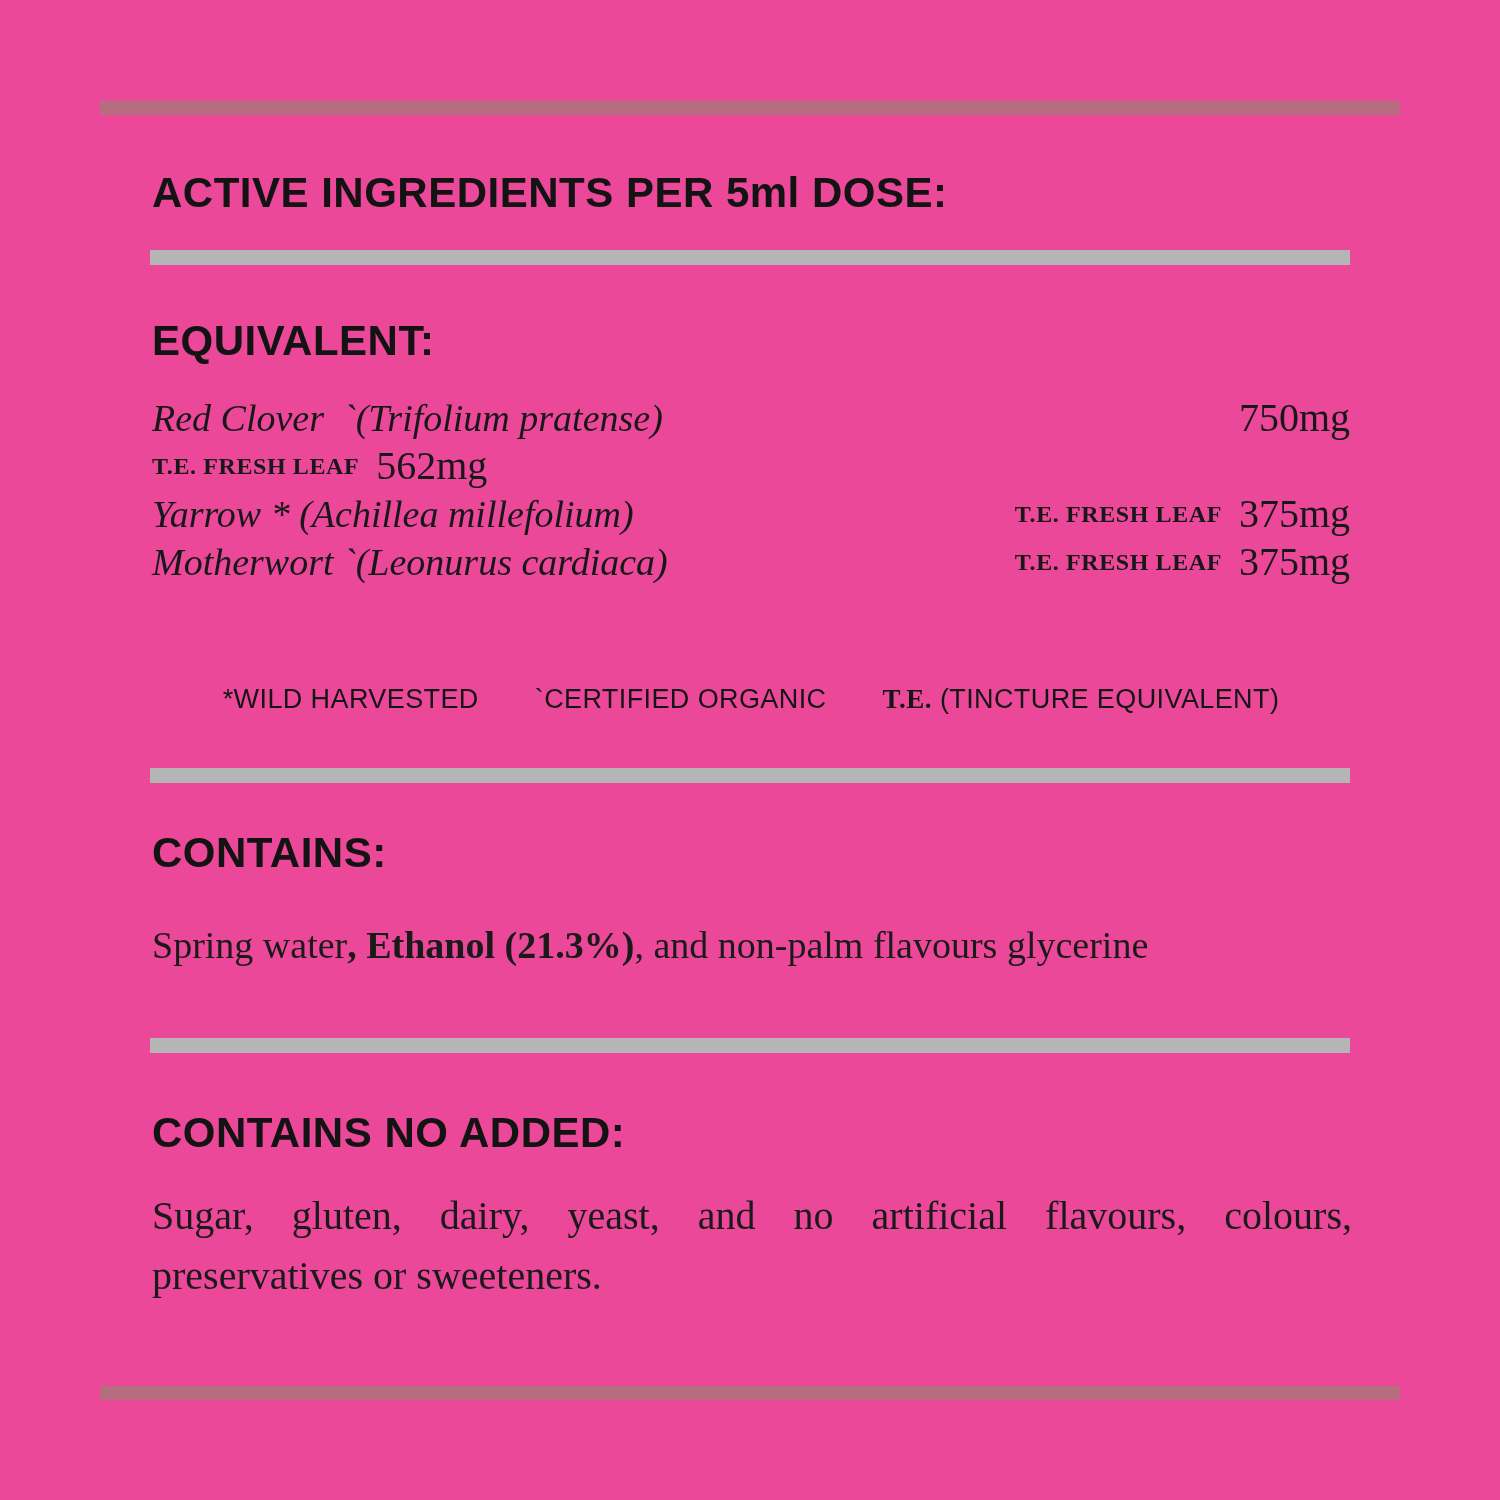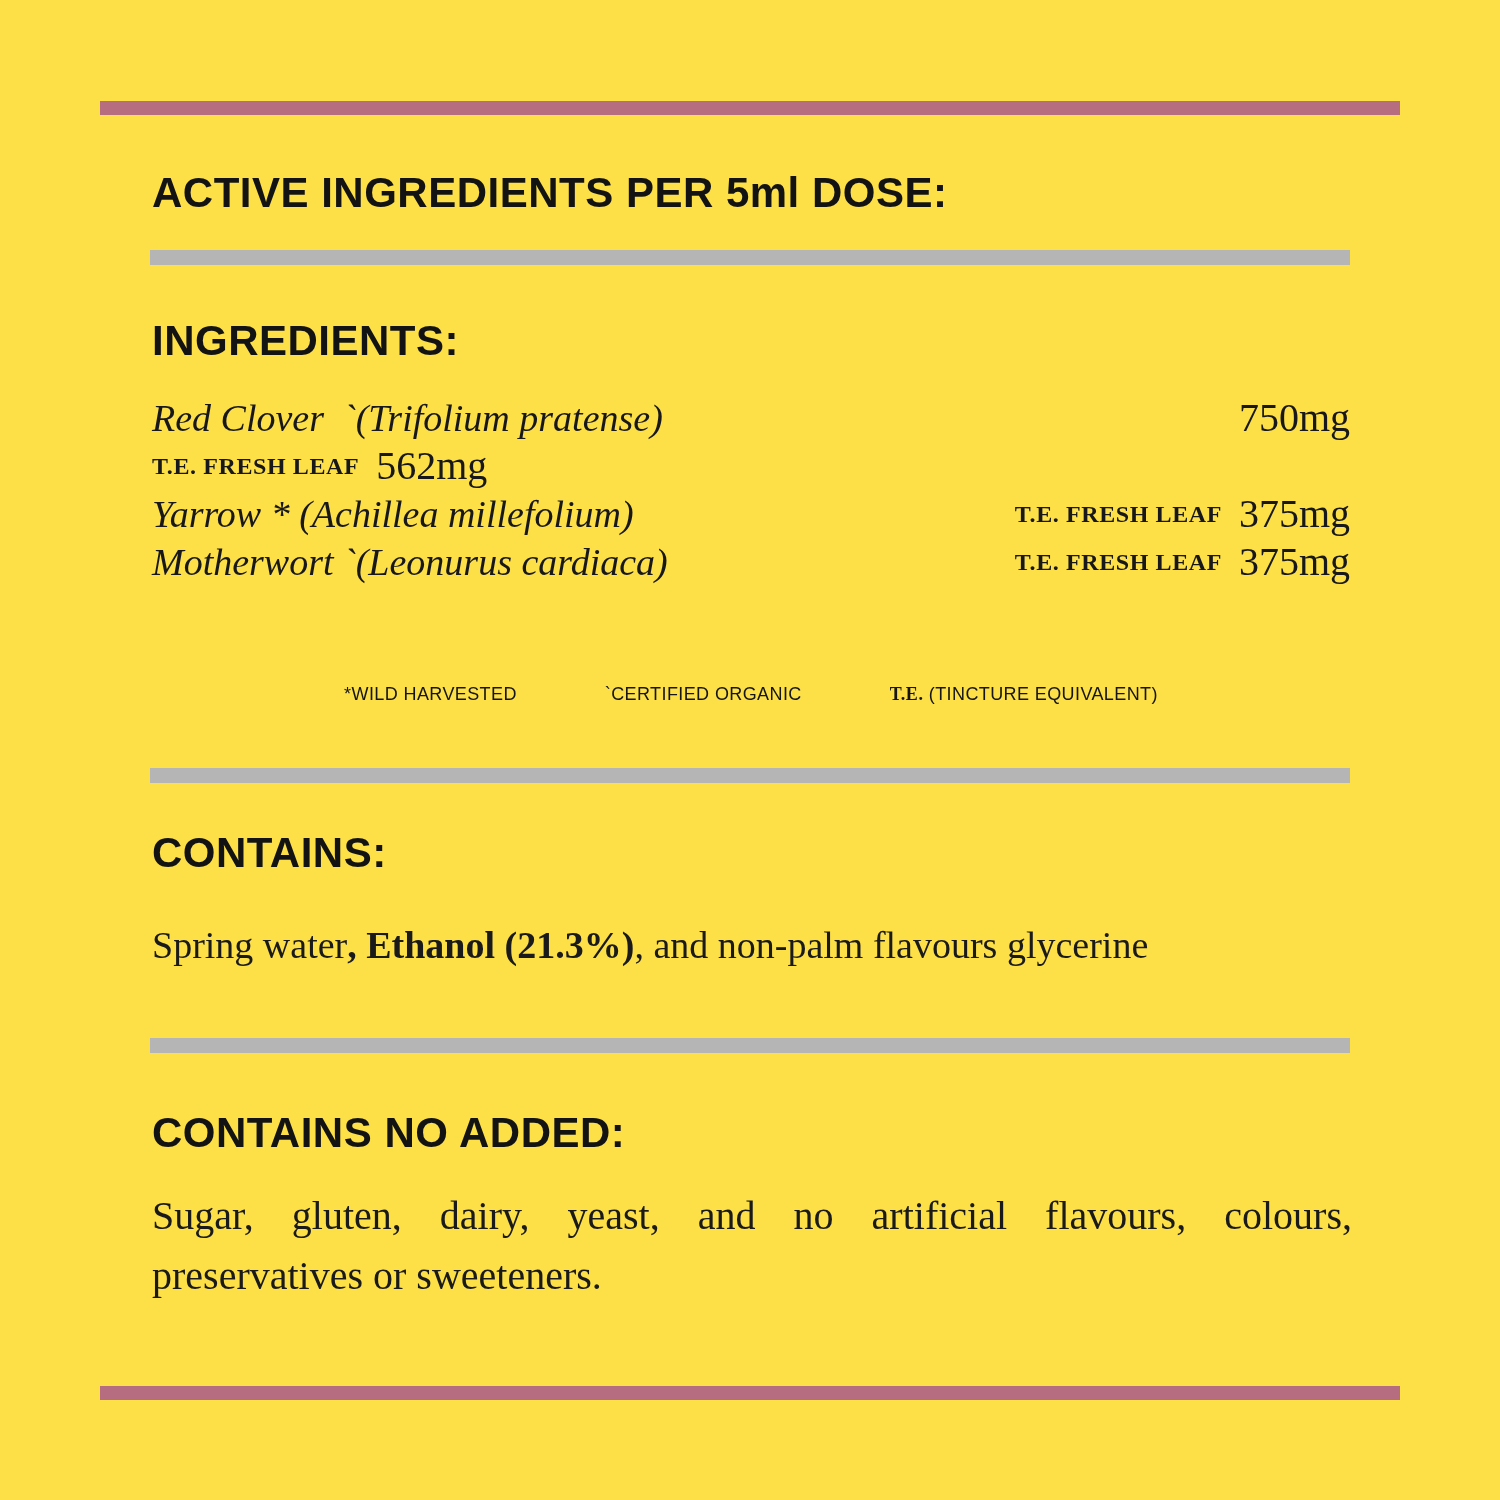--- a/index.html
+++ b/index.html
@@ -1,21 +1,21 @@
 <!DOCTYPE html>
 <html><head>
 <meta charset="utf-8">
 <style>
   * { margin: 0; padding: 0; box-sizing: border-box; }
   html, body { background: #ffffff; }
   .page {
     position: relative;
     width: 1500px;
     height: 1500px;
-    background: #fde047;
+    background: #ec4899;
     font-family: "Liberation Serif", serif;
     color: #161616;
     overflow: hidden;
   }
 
   
   .bar { position: absolute; }
   .bar.accent { left: 100px; width: 1300px; height: 14px; background: #b76d80; }
   .bar.accent.top { top: 101px; }
   .bar.accent.bottom { top: 1386px; }
@@ -79,23 +79,23 @@
 
   
   .footnote {
     position: absolute;
     left: 152px;
     top: 684px;
     width: 1198px;
     display: flex;
     justify-content: center;
     align-items: baseline;
-    gap: 88px;
+    gap: 56px;
     font-family: "Liberation Sans", sans-serif;
-    font-size: 18px;
+    font-size: 27px;
     letter-spacing: 0.4px;
     color: #151515;
     white-space: nowrap;
   }
   .footnote .te-abbr {
     font-family: "Liberation Serif", serif;
     font-weight: bold;
     letter-spacing: 0.5px;
   }
 
@@ -135,21 +135,21 @@
 <body>
 
 <div class="page">
 
   <div class="bar accent top"></div>
 
   <div class="head active">ACTIVE INGREDIENTS PER 5ml DOSE:</div>
 
   <div class="bar gray g1"></div>
 
-  <div class="head ingr">INGREDIENTS:</div>
+  <div class="head ingr">EQUIVALENT:</div>
 
   <div class="ing-list">
     <div class="ing-row">
       <span class="ing-name">Red Clover  `(Trifolium pratense)</span>
       <span class="amount">750mg</span>
     </div>
     <div class="ing-row">
       <span class="te-label">T.E. FRESH LEAF</span>
       <span class="amount">562mg</span>
     </div>

